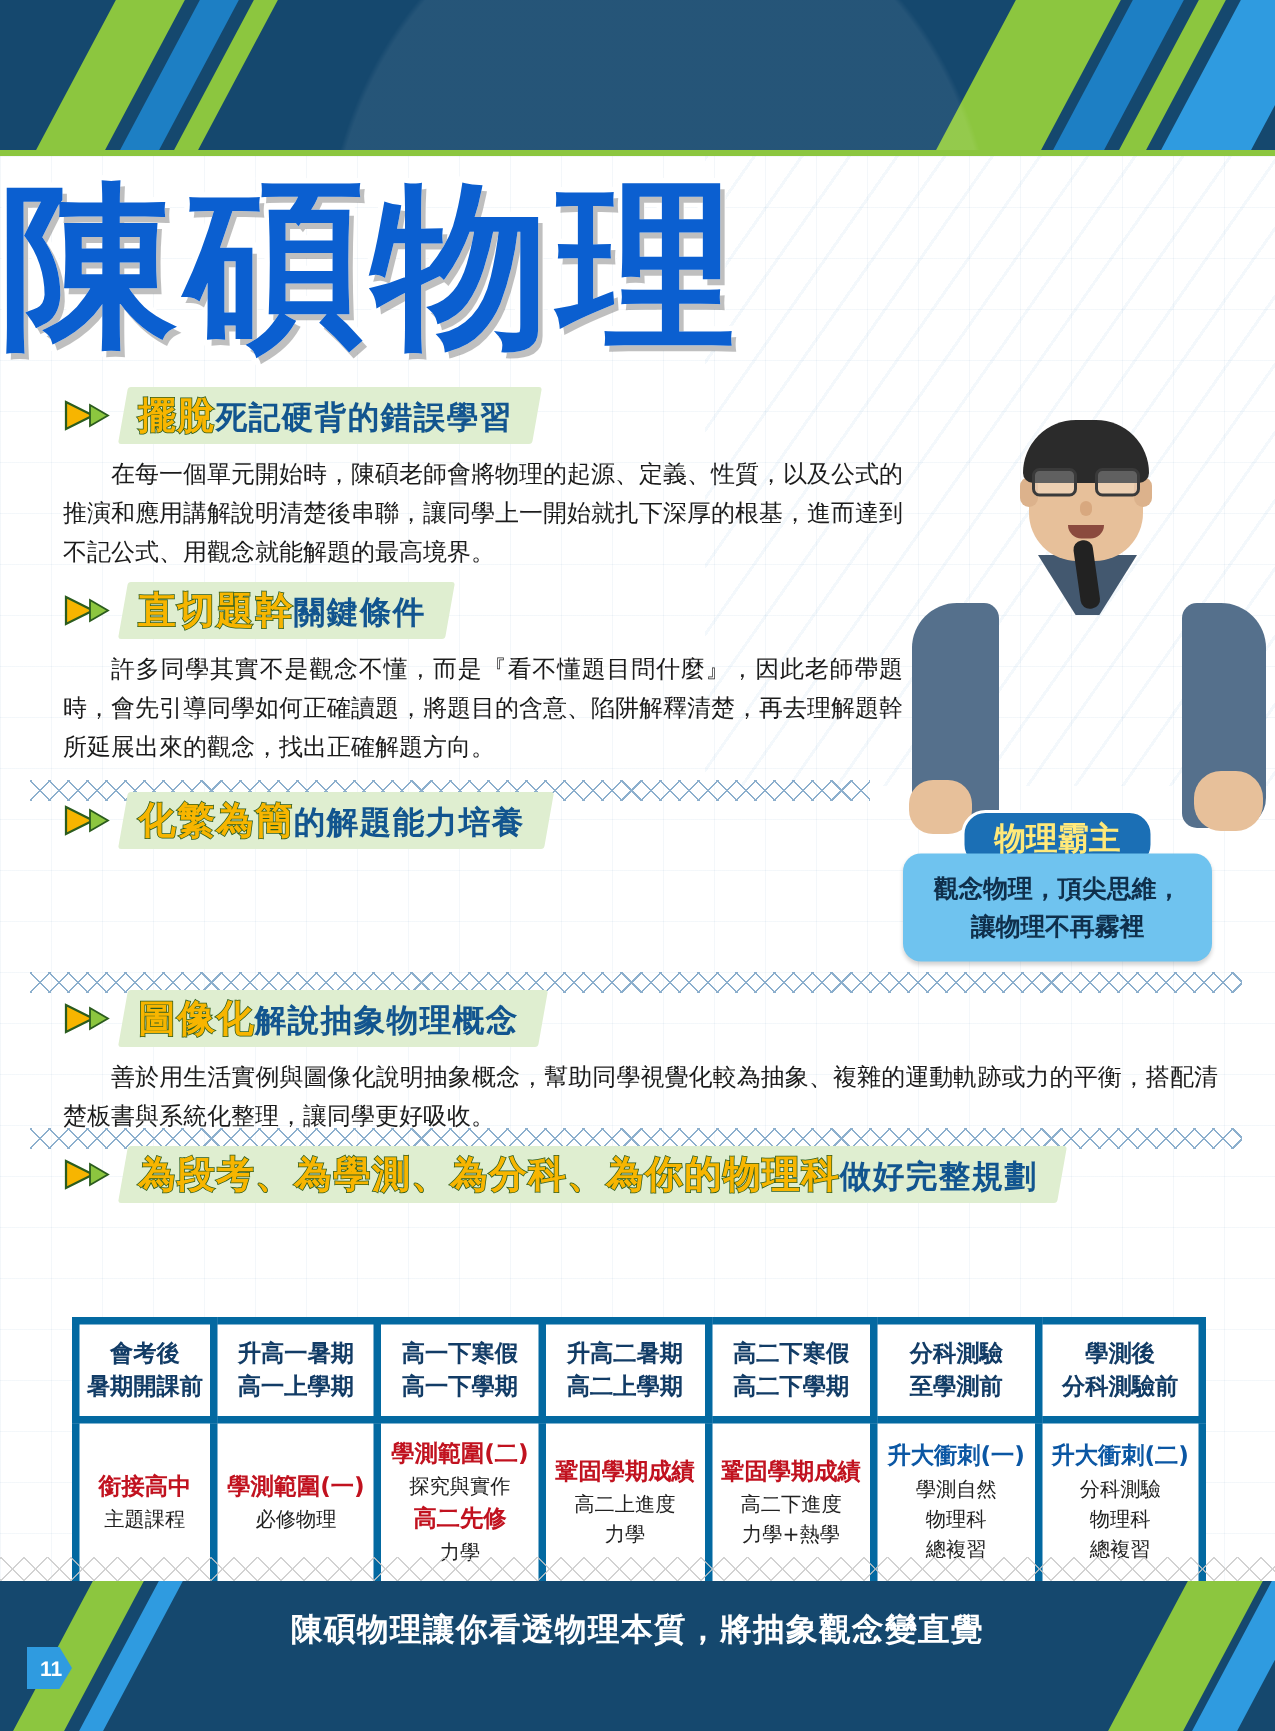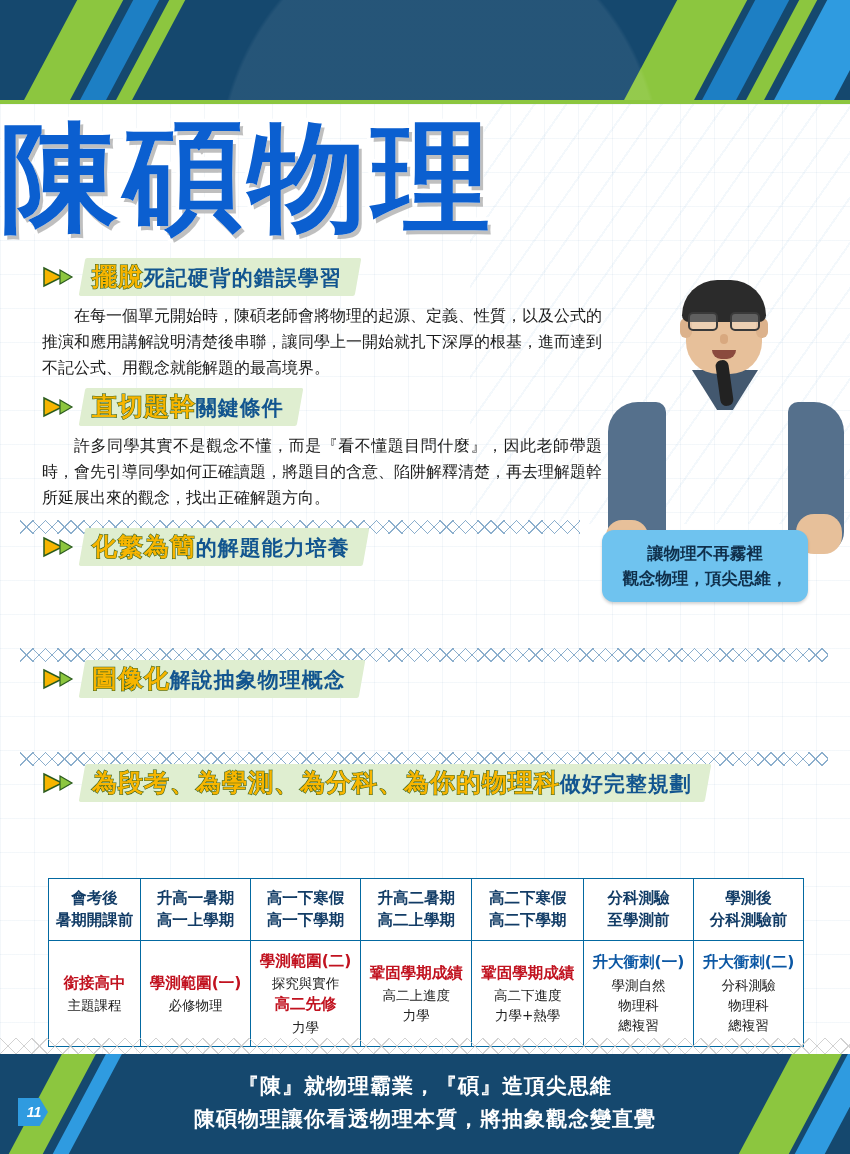--- a/index.html
+++ b/index.html
@@ -186,21 +186,21 @@
     box-shadow:0 2px 3px rgba(0,0,0,.18);
   }
 
   
   .plan-table {
     position:absolute; left:48px; top:878px; width:756px;
     border-collapse:collapse;
     font-family:"DejaVu Sans","Liberation Sans",sans-serif;
   }
   .plan-table th, .plan-table td {
-    border:1px solid #0369a1; text-align:center; vertical-align:middle;
+    border:5px solid #0369a1; text-align:center; vertical-align:middle;
   }
   .plan-table th {
     background:#ffffff; color:#123c66; font-size:15.5px; font-weight:bold;
     line-height:1.45; padding:8px 2px;
   }
   .plan-table td { padding:9px 3px; font-size:14px; color:#222; line-height:1.5; background:#fff;}
   .cell-blue { color:#0b57a4; font-weight:bold; font-size:15.5px; display:block; }
   .cell-red { color:#c1121f; font-weight:bold; font-size:15.5px; display:block; }
   .cell-sub { display:block; font-size:13.5px; color:#222; }
 
@@ -221,21 +221,21 @@
   }
   .page-num{
     position:absolute; left:18px; bottom:28px; width:42px; height:28px;
     display:flex; align-items:center; justify-content:center;
     color:#ffffff; font-size:14px; font-weight:bold;
   }
   .page-num::before{
     content:""; position:absolute; left:0; top:0; width:30px; height:28px;
     background:#2f9be0; clip-path:polygon(0 0,72% 0,100% 50%,72% 100%,0 100%);
   }
-  .page-num span{ position:relative; z-index:2; margin-right:10px;font-style:italic;}
+  .page-num span{ position:relative; z-index:2; margin-right:10px;}
   .zig-foot{
     position:absolute; left:0; bottom:100px; width:850px; height:16px;
     background:
       repeating-linear-gradient(135deg, #c8c8c8 0 1px, transparent 1px 11px),
       repeating-linear-gradient(45deg, #c8c8c8 0 1px, transparent 1px 11px);
     opacity:.8;
   }
 </style>
 </head>
 <body>
@@ -273,23 +273,24 @@
   <div class="ph-glass">
       <i></i>
       <i></i>
     </div>
   <div class="ph-nose"></div>
   <div class="ph-mouth"></div>
   <div class="ph-mic"></div>
 </div>
 
 <div class="callout">
+  <div class="callout-title">物理霸主</div>
   <div class="callout-body">
+    <div>觀念物理，頂尖思維，</div>
     <div>讓物理不再霧裡</div>
-    <div>觀念物理，頂尖思維，</div>
   </div>
 </div>
 
 <div class="section" style="left:42px; top:258px; width:560px;">
   <div class="head-row">
     <svg class="arrow-ico" viewBox="0 0 34 26">
       <path d="M2 4 L20 13 L2 22 Z" fill="#f7b500" stroke="#2b5c1e" stroke-width="1.5"></path>
       <path d="M18 6 L30 13 L18 20 Z" fill="#8cc63f" stroke="#2b5c1e" stroke-width="1.2"></path>
     </svg>
     <div class="head-band">
@@ -335,20 +336,21 @@
   <div class="head-row">
     <svg class="arrow-ico" viewBox="0 0 34 26">
       <path d="M2 4 L20 13 L2 22 Z" fill="#f7b500" stroke="#2b5c1e" stroke-width="1.5"></path>
       <path d="M18 6 L30 13 L18 20 Z" fill="#8cc63f" stroke="#2b5c1e" stroke-width="1.2"></path>
     </svg>
     <div class="head-band">
       <span class="hl-strong">圖像化</span>
       <span class="hl-rest">解說抽象物理概念</span>
     </div>
   </div>
+  <div class="para">善於用生活實例與圖像化說明抽象概念，幫助同學視覺化較為抽象、複雜的運動軌跡或力的平衡，搭配清楚板書與系統化整理，讓同學更好吸收。</div>
 </div>
 
 <div class="zig" style="top:752px; width:808px;"></div>
 
 <div class="section" style="left:42px; top:764px; width:770px;">
   <div class="head-row">
     <svg class="arrow-ico" viewBox="0 0 34 26">
       <path d="M2 4 L20 13 L2 22 Z" fill="#f7b500" stroke="#2b5c1e" stroke-width="1.5"></path>
       <path d="M18 6 L30 13 L18 20 Z" fill="#8cc63f" stroke="#2b5c1e" stroke-width="1.2"></path>
     </svg>
@@ -435,19 +437,18 @@
 </table>
 
 <div class="zig-foot"></div>
 
 <div class="footer">
   <div class="stripe f1"></div>
   <div class="stripe f2"></div>
   <div class="stripe f3"></div>
   <div class="stripe f4"></div>
   <div class="footer-text">
-    <div>『陳』就物理霸業，『碩』造頂尖思維</div>
     <div>陳碩物理讓你看透物理本質，將抽象觀念變直覺</div>
   </div>
   <div class="page-num">
     <span>11</span>
   </div>
 </div>
 
 </body></html>

